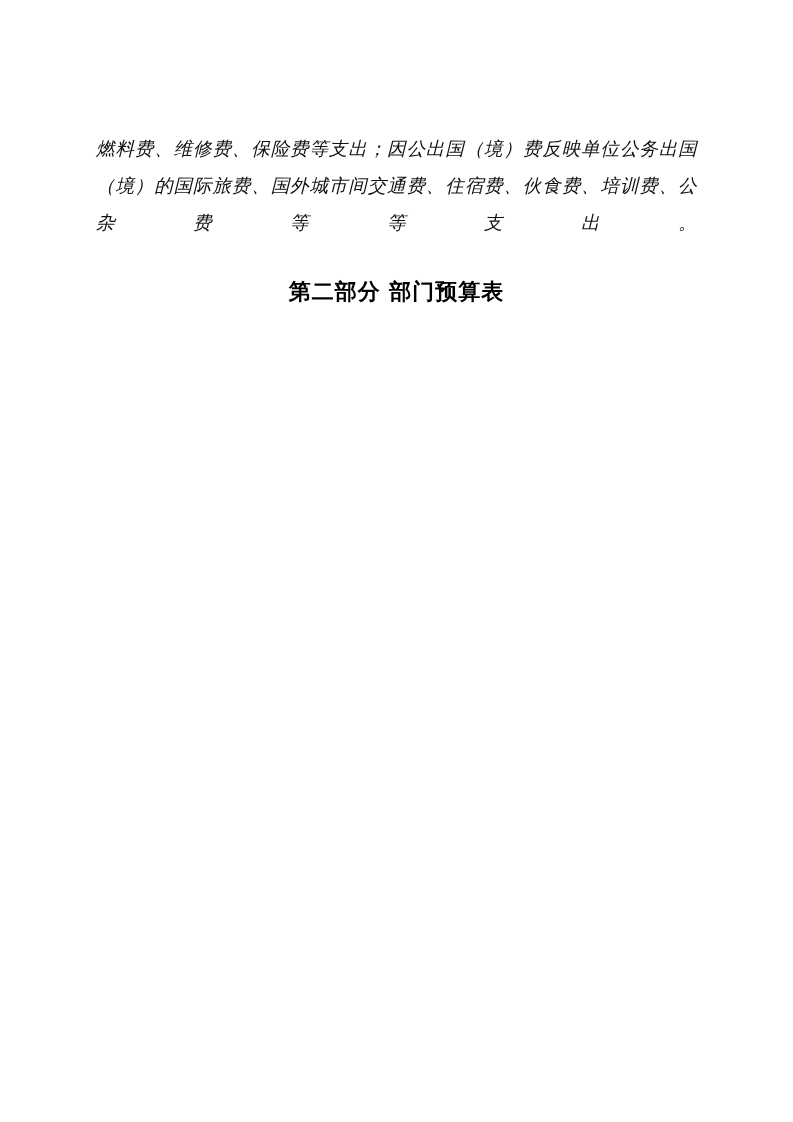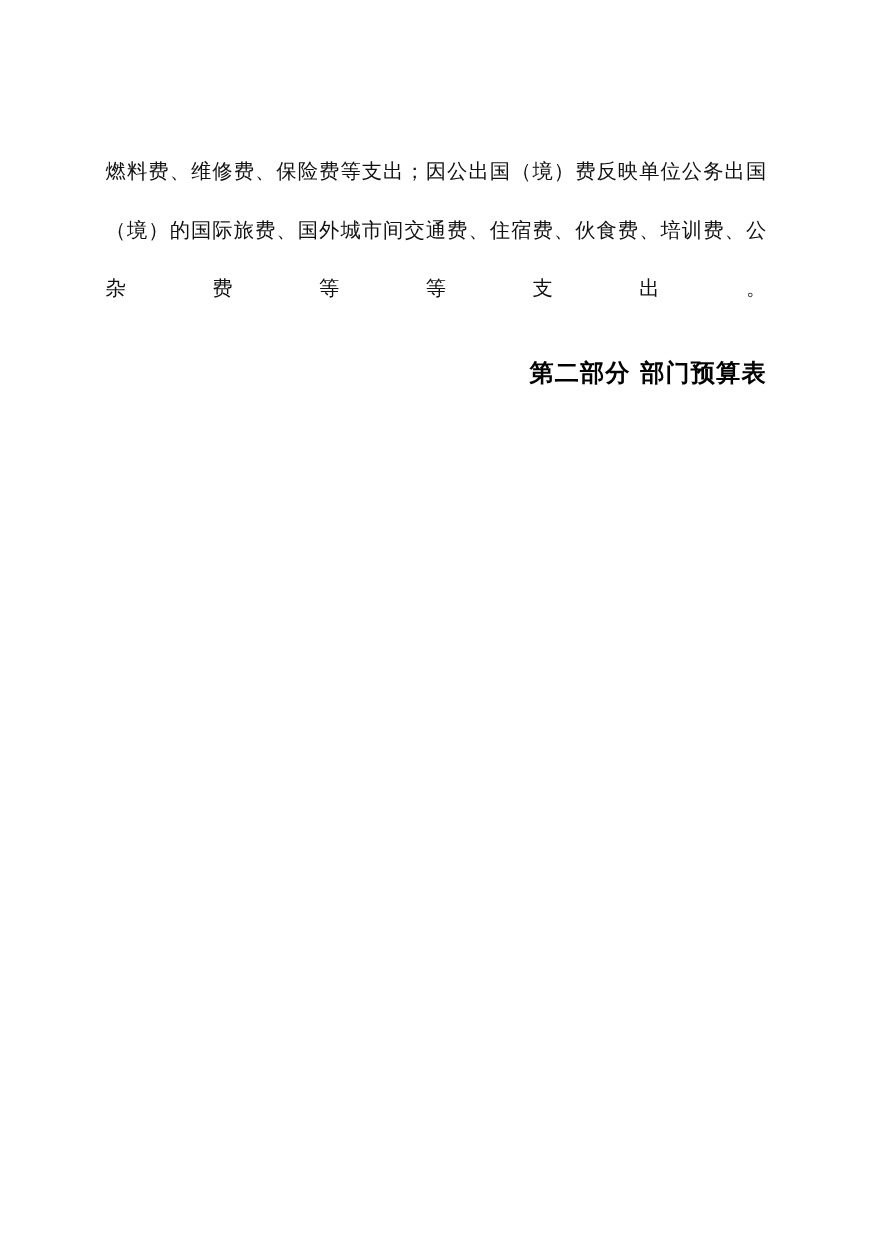--- a/index.html
+++ b/index.html
@@ -21,35 +21,36 @@
     left: 0;
     width: 793px;
     height: 1122px;
     background: #ffffff;
     box-sizing: border-box;
     padding: 130px 96px 80px 96px;
   }
   .body-text {
     font-family: "DejaVu Sans", "Liberation Sans", sans-serif;
     font-size: 18.5px;
-    line-height: 53px;
+    line-height: 37px;
     text-align: justify;
     text-justify: inter-ideograph;
     letter-spacing: 0.4px;
     color: #111111;
     margin: 0;
+    font-style: italic;
   }
   .body-text p {
     margin: 0;
     text-align: justify;
     text-align-last: justify;
   }
   .section-heading {
     margin-top: 30px;
-    text-align: right;
+    text-align: center;
     font-family: "DejaVu Serif", "Liberation Serif", serif;
     font-weight: bold;
     font-size: 22px;
     letter-spacing: 1px;
     color: #000000;
     line-height: 40px;
   }
   .spacer {
     height: 1px;
   }

